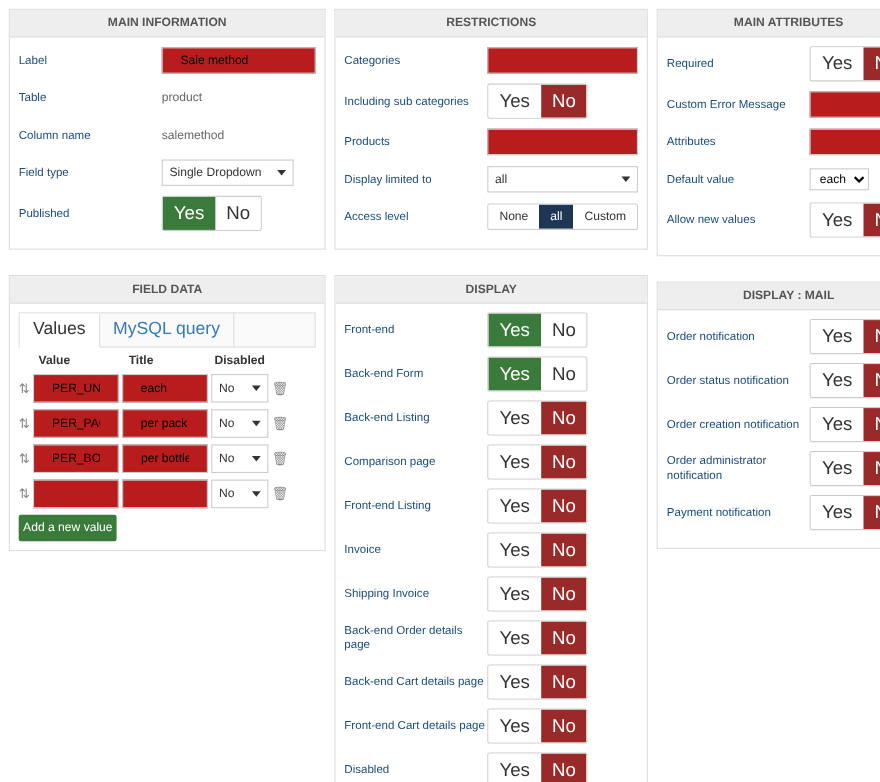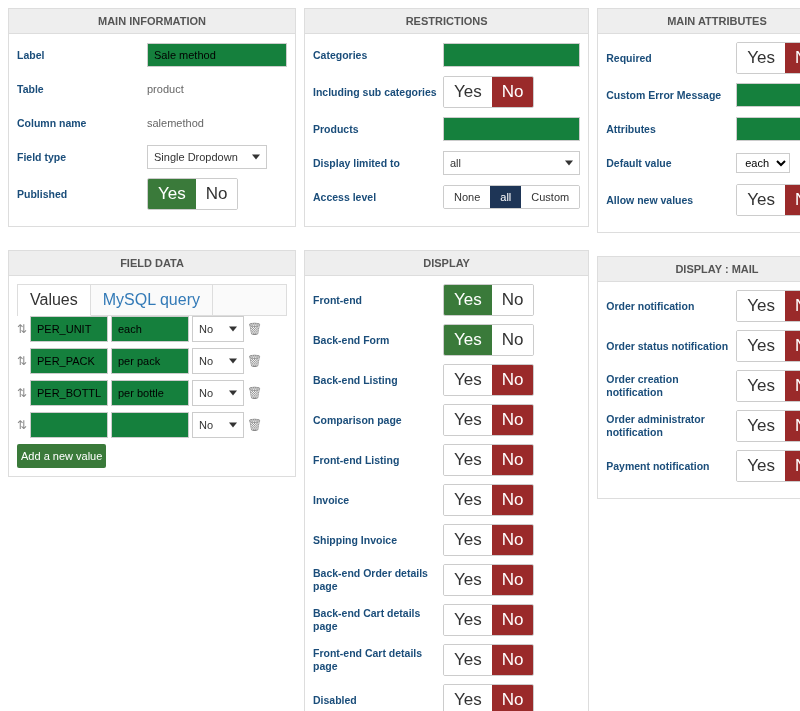--- a/index.html
+++ b/index.html
@@ -3,24 +3,24 @@
 <meta charset="utf-8">
 <style>
 *{box-sizing:border-box;margin:0;padding:0}
 body{font-family:Arial,Helvetica,sans-serif;font-size:11px;background:#fff;color:#333;padding:8px}
 .cols{display:flex;gap:8px}
 .col{flex:1;display:flex;flex-direction:column;gap:23px}
 .panel{border:1px solid #ddd;background:#fff}
 .panel-h{background:#eee;text-align:center;font-weight:bold;padding:6px;color:#555;font-size:11px;border-bottom:1px solid #ddd}
 .panel-b{padding:8px}
 .row{display:flex;align-items:center;margin-bottom:8px;min-height:26px}
-.row .lbl{width:130px;color:#1a4d7a;font-weight:bold;font-size:10.5px;line-height:1.2}
+.row .lbl{width:130px;color:#1a4d7a;font-weight:normal;font-size:10.5px;line-height:1.2}
 .row .ctrl{flex:1}
 .val-text{color:#666;font-size:11px}
-.input{border:1px solid #ccc;padding:4px 6px;font-size:11px;width:100%;height:24px;background:#15803d}
+.input{border:1px solid #ccc;padding:4px 16px;font-size:11px;width:100%;height:24px;background:#b91c1c}
 .input-sm{width:140px}
 .select{border:1px solid #ccc;background:#fff;padding:3px 4px 3px 6px;font-size:11px;height:24px;display:flex;align-items:center;justify-content:space-between;position:relative;cursor:pointer}
 .select-full{width:100%}
 .chev{position:absolute;right:6px;top:50%;transform:translateY(-50%);width:0;height:0;border-left:4px solid transparent;border-right:4px solid transparent;border-top:5px solid #333}
 .yn{display:inline-flex;border:1px solid #ccc;border-radius:2px;overflow:hidden}
 .yn span{padding:5px 10px;font-size:17px;cursor:pointer;background:#fff}
 .yn .on-y{background:#3a7a3a;color:#fff}
 .yn .on-n{background:#9a2a2a;color:#fff}
 .acc{display:inline-flex;border:1px solid #ccc;border-radius:2px;overflow:hidden}
 .acc span{padding:5px 10px;font-size:11px;cursor:pointer;background:#fff}
@@ -84,20 +84,26 @@
       </div>
     </div>
 
     <div class="panel">
       <div class="panel-h">FIELD DATA</div>
       <div class="panel-b">
         <div class="tabs">
           <div class="tab active">Values</div>
           <div class="tab inactive">MySQL query</div>
         </div>
+        <div class="ft-hdr">
+          <div class="c1"></div>
+          <div class="c2">Value</div>
+          <div class="c3">Title</div>
+          <div class="c4">Disabled</div>
+        </div>
         <div id="field-rows">
             <div class="ft-row">
               <div class="drag">⇅</div>
               <input class="input" value="PER_UNIT" style="">
               <input class="input" value="each" style="">
               <div class="select">
                 <span>No</span>
                 <span class="chev"></span>
               </div>
               <div class="trash">🗑</div>

